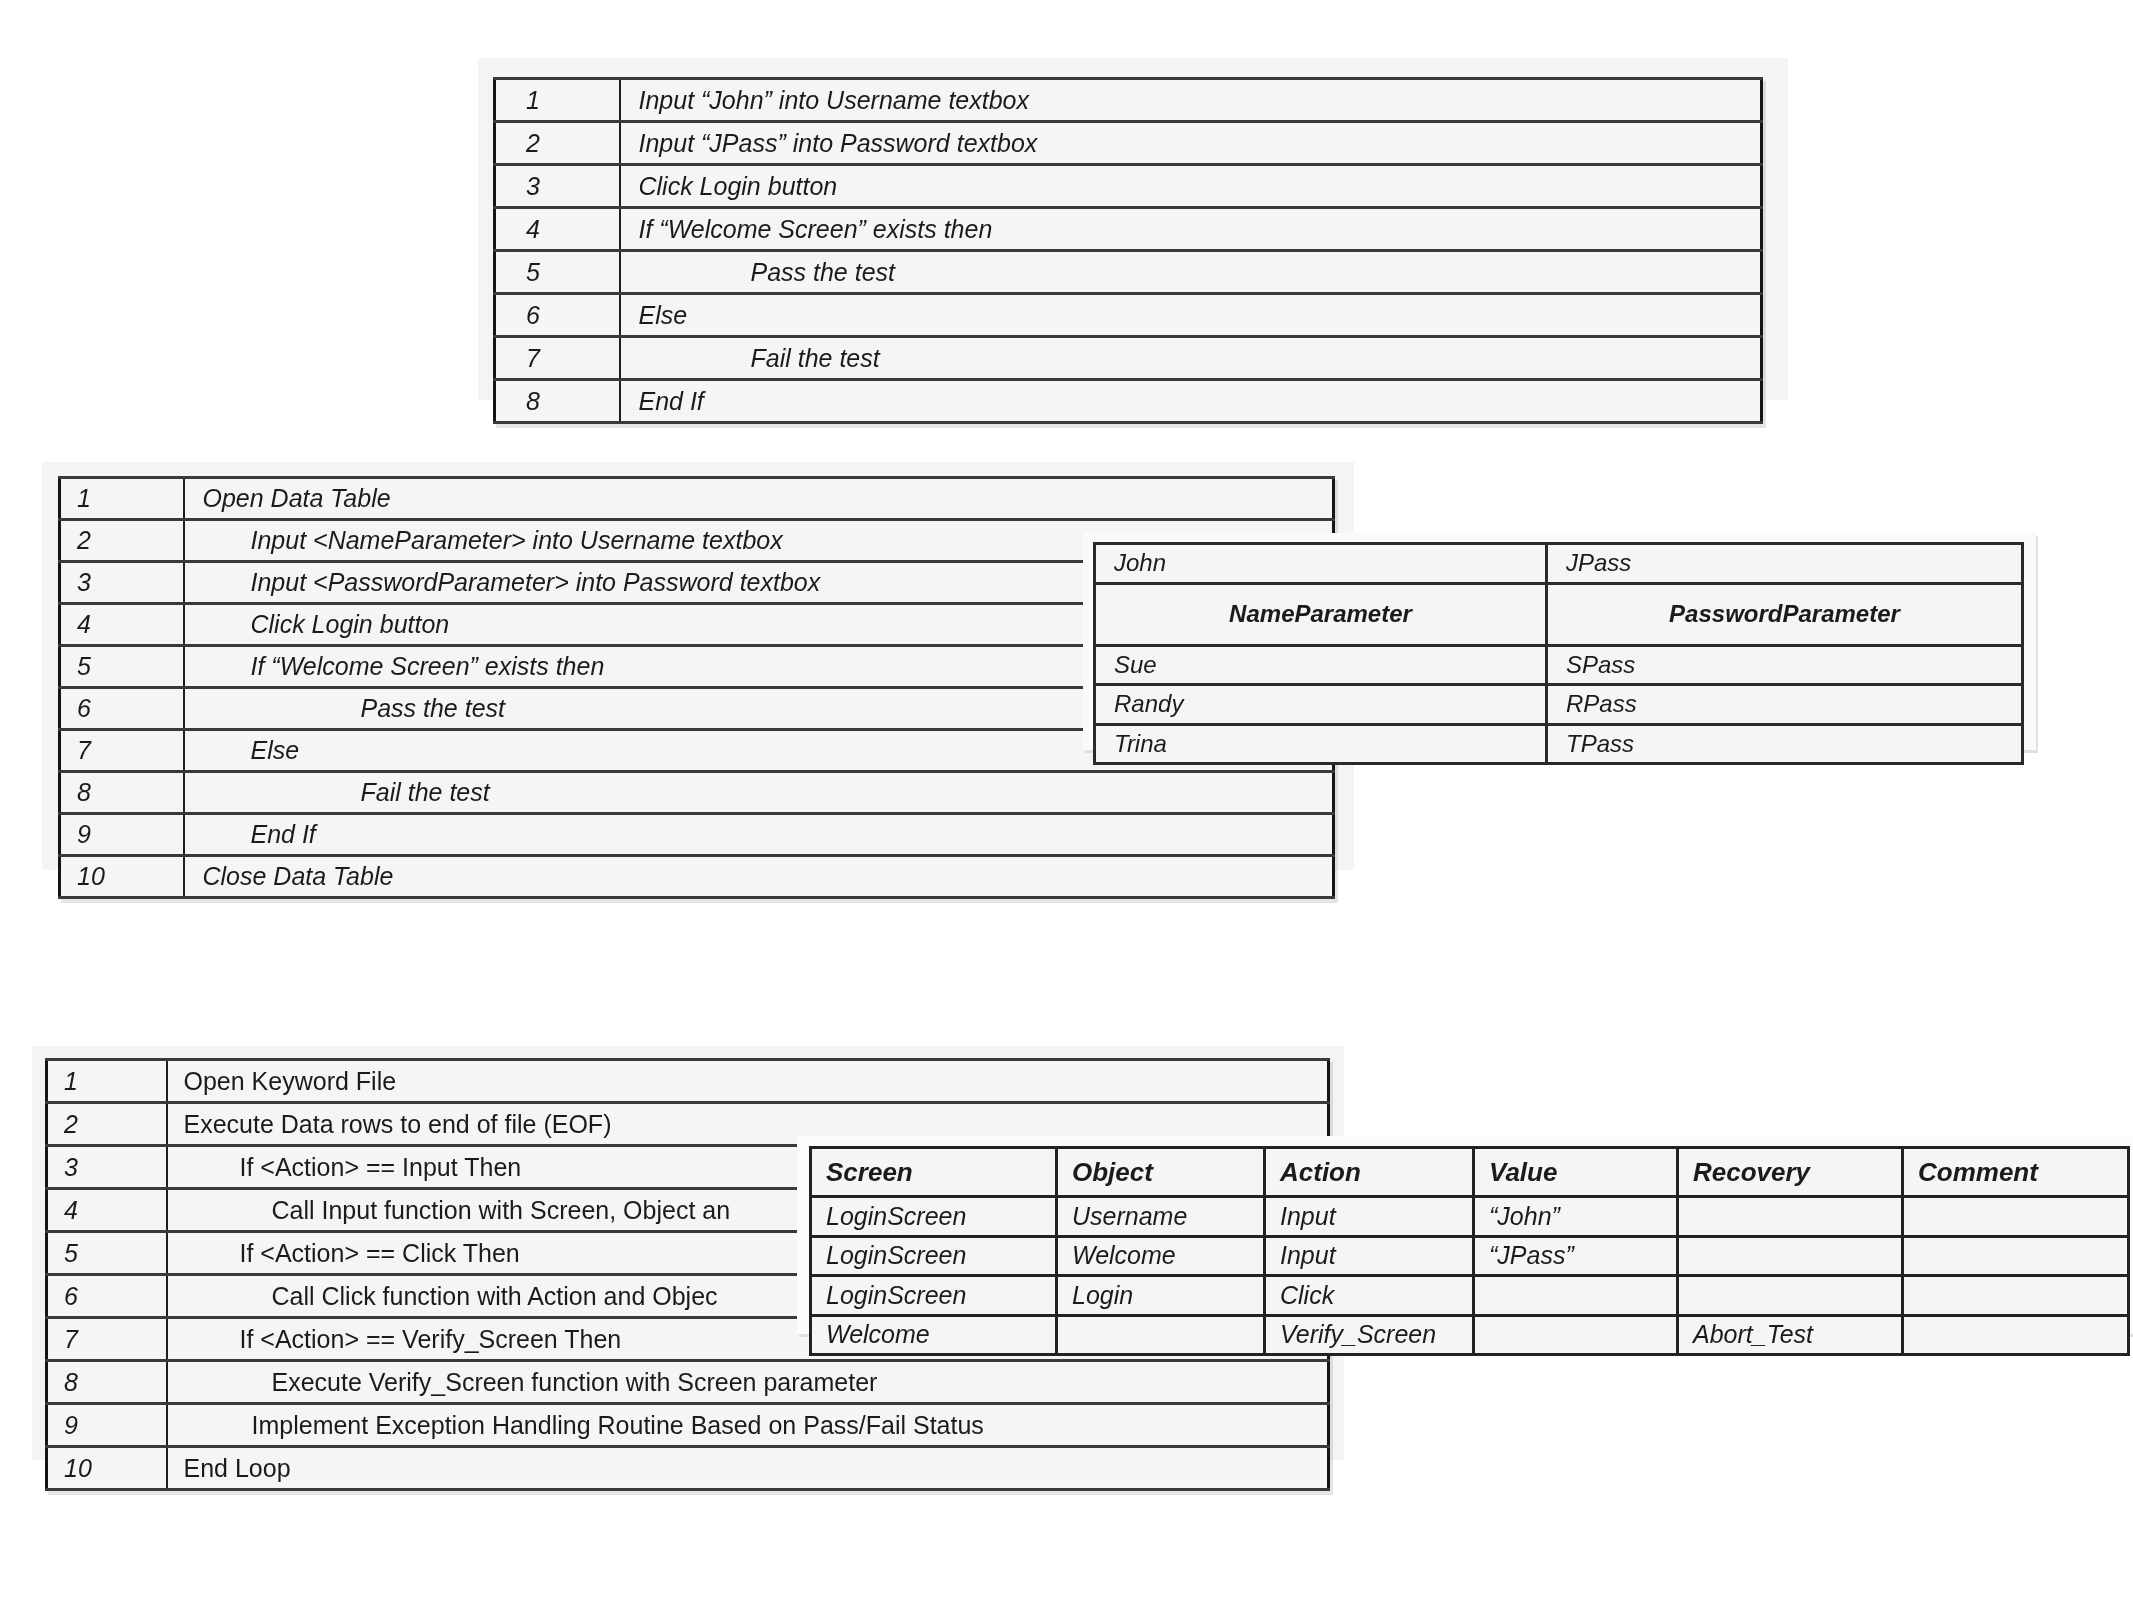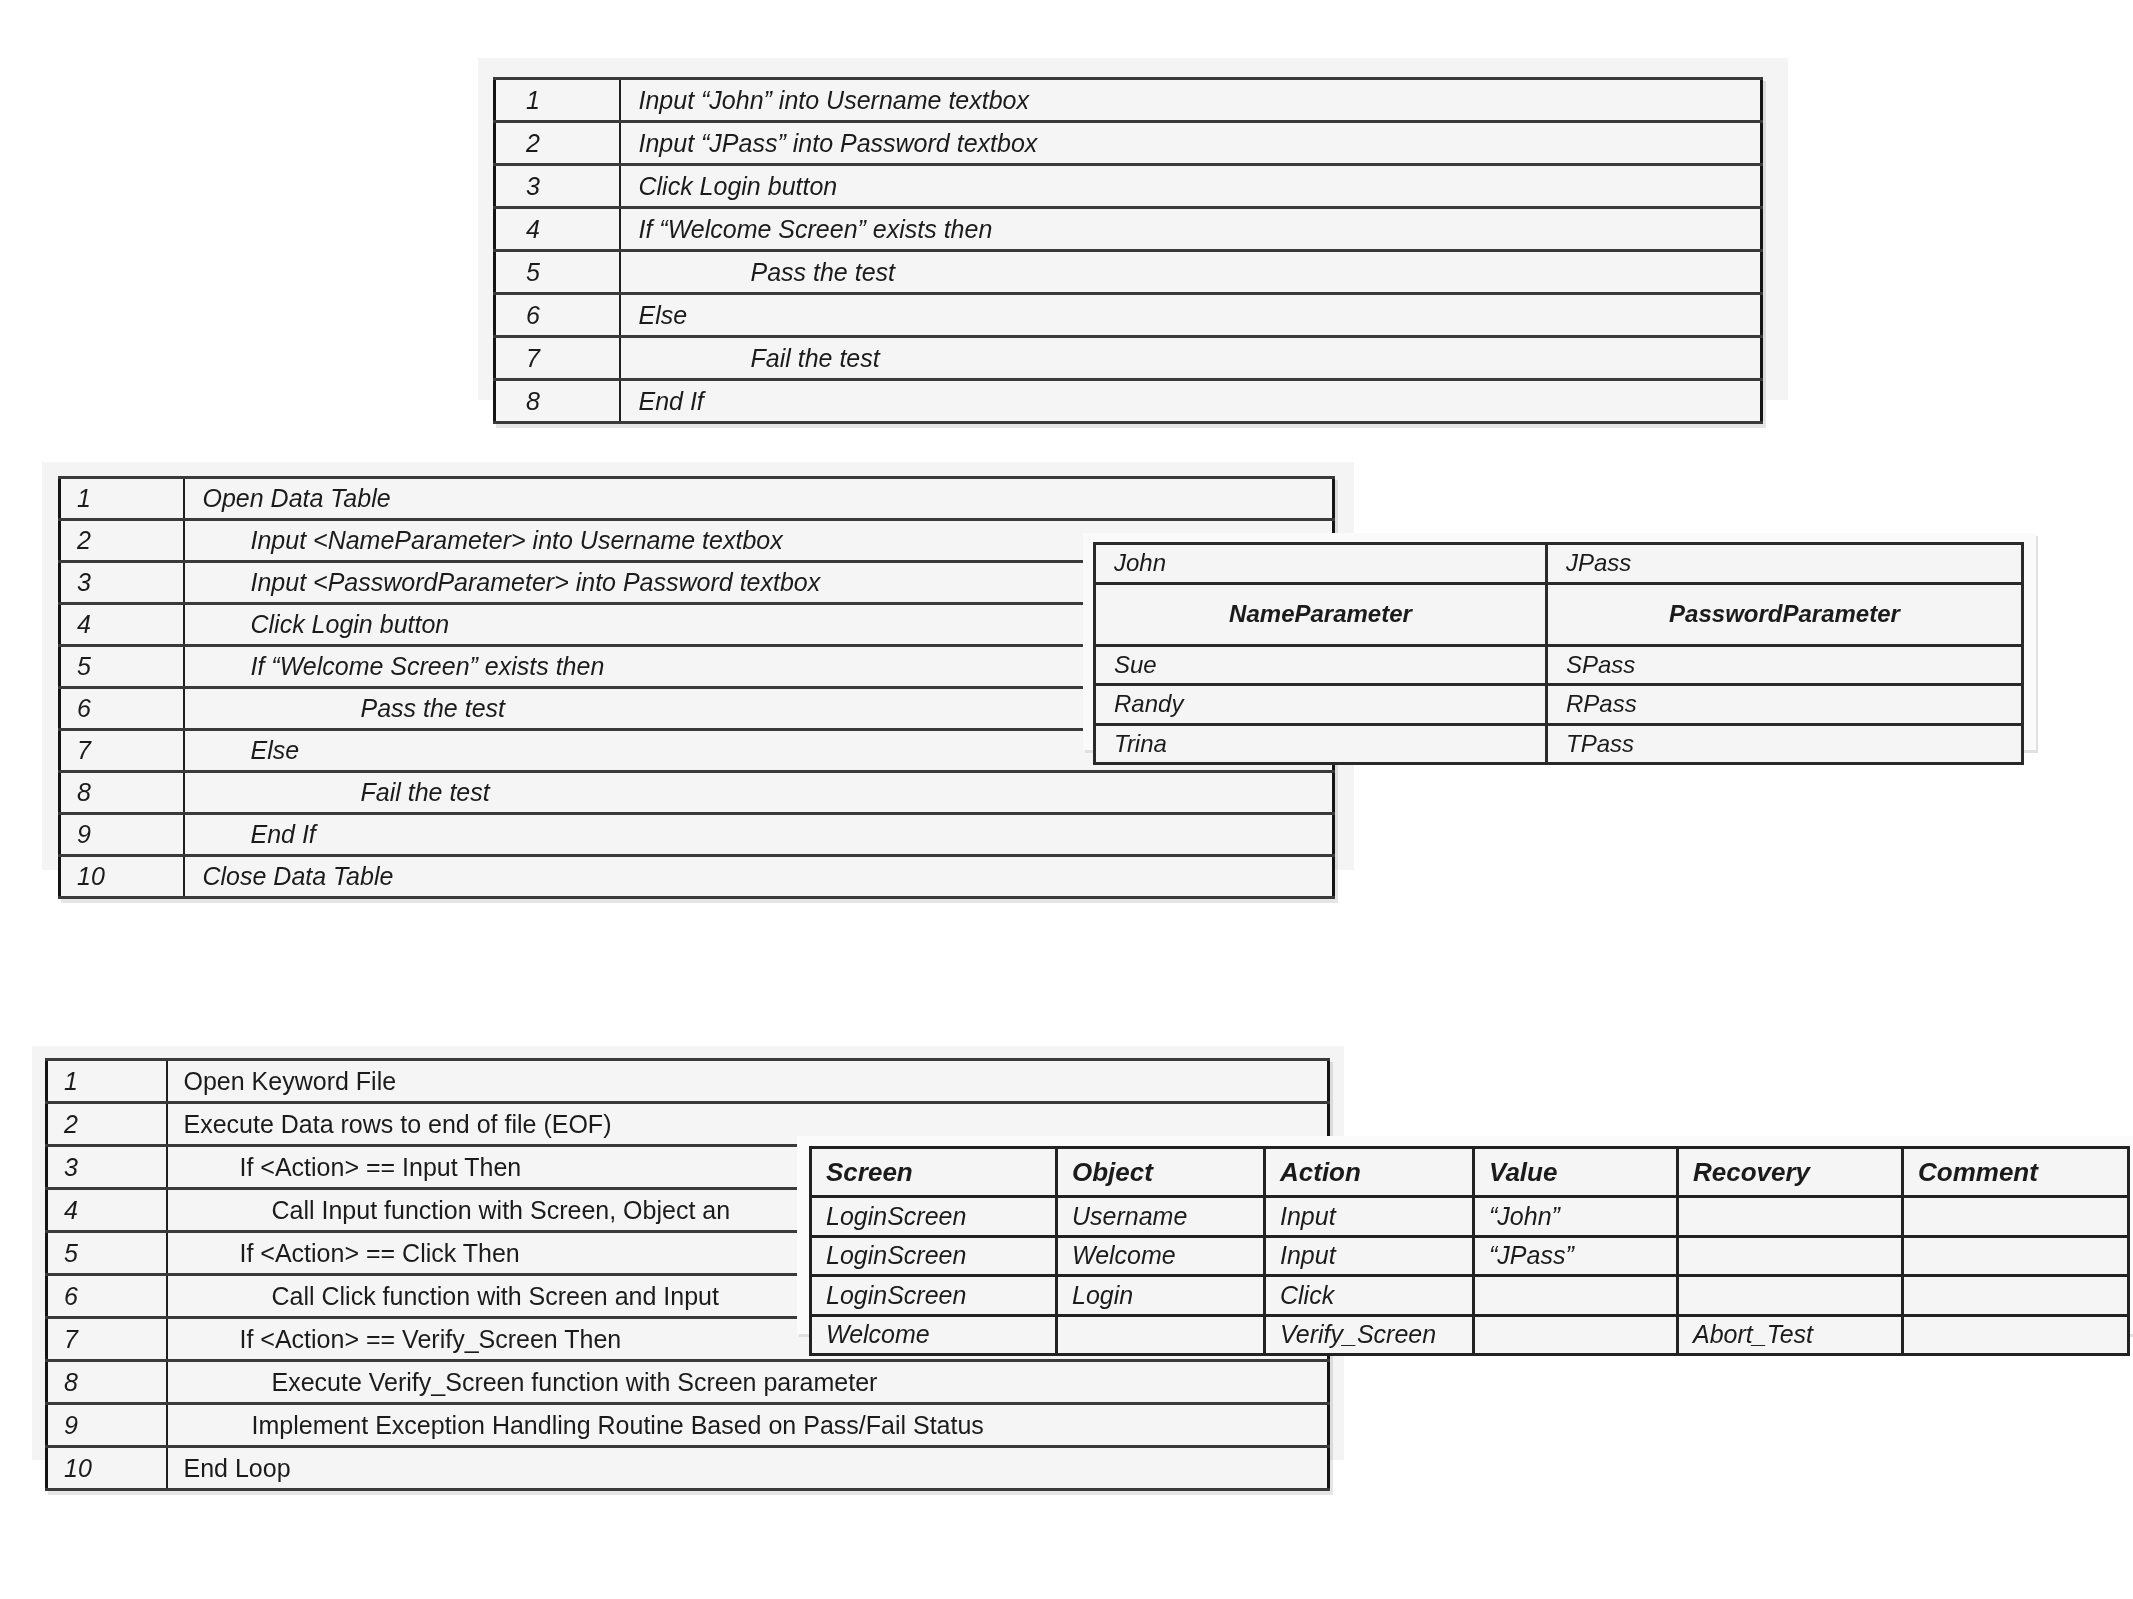--- a/index.html
+++ b/index.html
@@ -183,21 +183,21 @@
     <tr>
         <td class="num2">4</td>
         <td class="pl104">Call Input function with Screen, Object an</td>
       </tr>
     <tr>
         <td class="num2">5</td>
         <td class="pl72">If &lt;Action&gt; == Click Then</td>
       </tr>
     <tr>
         <td class="num2">6</td>
-        <td class="pl104">Call Click function with Screen and Input</td>
+        <td class="pl104">Call Click function with Action and Objec</td>
       </tr>
     <tr>
         <td class="num2">7</td>
         <td class="pl72">If &lt;Action&gt; == Verify_Screen Then</td>
       </tr>
     <tr>
         <td class="num2">8</td>
         <td class="pl104">Execute Verify_Screen function with Screen parameter</td>
       </tr>
     <tr>

